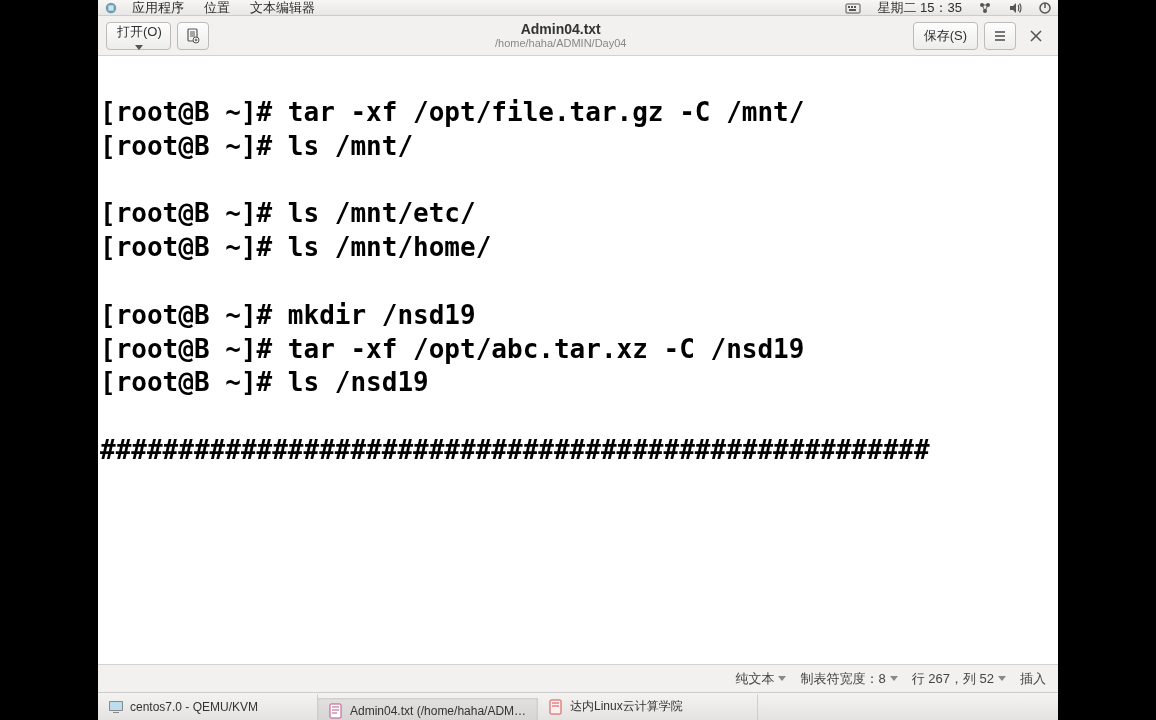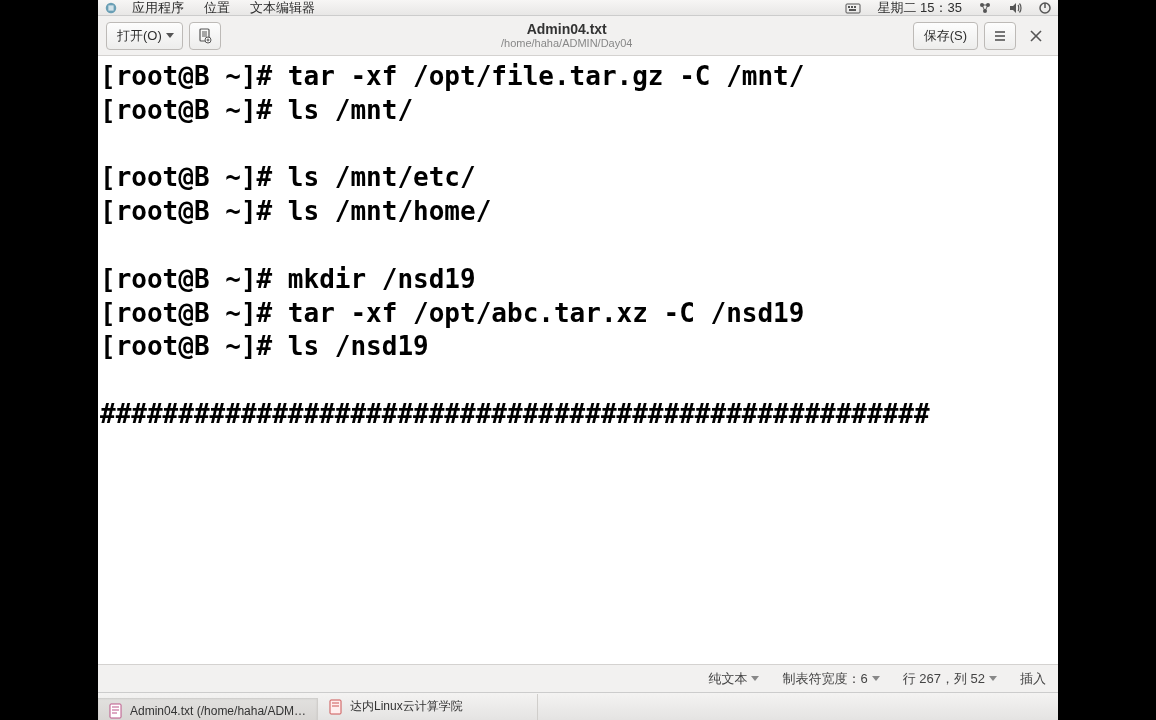--- a/index.html
+++ b/index.html
@@ -53,21 +53,21 @@
   border-radius: 4px;
   height: 28px;
   display: inline-flex;
   align-items: center;
   padding: 0 10px;
   font-size: 13px;
   color: #2e2e2e;
   cursor: pointer;
   gap: 4px;
 }
-.open-btn { padding-right: 8px; }
+.open-btn { padding-right: 8px; flex-direction: column; }
 .chevron-down {
   width: 0; height: 0;
   border-left: 4px solid transparent;
   border-right: 4px solid transparent;
   border-top: 5px solid #555;
 }
 .new-doc-btn { padding: 0 7px; }
 .title-area {
   flex: 1;
   text-align: center;
@@ -83,39 +83,40 @@
   cursor: pointer;
   color: #555;
 }
 
 .editor-area {
   flex: 1;
   background: #fff;
   padding: 4px 0 0 0;
   overflow: hidden;
   position: relative;
+  margin-top: 36px;
 }
 .editor-content {
   font-family: monospace;
   font-size: 26px;
   font-weight: bold;
   line-height: 1.3;
   white-space: pre;
   color: #000;
   padding-left: 2px;
 }
 
 .status-bar {
   height: 28px;
   background: #f2f1f0;
   border-top: 1px solid #d4d2d0;
   display: flex;
   align-items: center;
   justify-content: flex-end;
-  gap: 23px;
+  gap: 14px;
   padding: 0 12px;
   font-size: 13px;
   color: #444;
 }
 .status-item { display: flex; align-items: center; gap: 4px; }
 .dropdown-arrow {
   width: 0; height: 0;
   border-left: 4px solid transparent;
   border-right: 4px solid transparent;
   border-top: 5px solid #888;
@@ -253,33 +254,41 @@
 
 #####################################################</pre>
   </div>
 
   <div class="status-bar">
     <div class="status-item">
       <span>纯文本</span>
       <span class="dropdown-arrow"></span>
     </div>
     <div class="status-item">
-      <span>制表符宽度：6</span>
+      <span>制表符宽度：8</span>
       <span class="dropdown-arrow"></span>
     </div>
     <div class="status-item">
       <span>行 267，列 52</span>
       <span class="dropdown-arrow"></span>
     </div>
     <div class="status-item">
       <span>插入</span>
     </div>
   </div>
 
   <div class="taskbar">
+    <div class="task-item">
+      <svg class="task-icon" viewBox="0 0 16 16">
+          <rect x="1" y="2" width="14" height="10" rx="1" fill="#888"></rect>
+          <rect x="2" y="3" width="12" height="8" fill="#bde"></rect>
+          <rect x="5" y="13" width="6" height="1" fill="#888"></rect>
+        </svg>
+      <span>centos7.0 - QEMU/KVM</span>
+    </div>
     <div class="task-item active">
       <svg class="task-icon" viewBox="0 0 16 16">
           <rect x="2" y="1" width="11" height="14" rx="1" fill="#fff" stroke="#b58"></rect>
           <line x1="4" y1="4" x2="11" y2="4" stroke="#b58"></line>
           <line x1="4" y1="7" x2="11" y2="7" stroke="#b58"></line>
           <line x1="4" y1="10" x2="9" y2="10" stroke="#b58"></line>
         </svg>
       <span>Admin04.txt (/home/haha/ADM…</span>
     </div>
     <div class="task-item">

